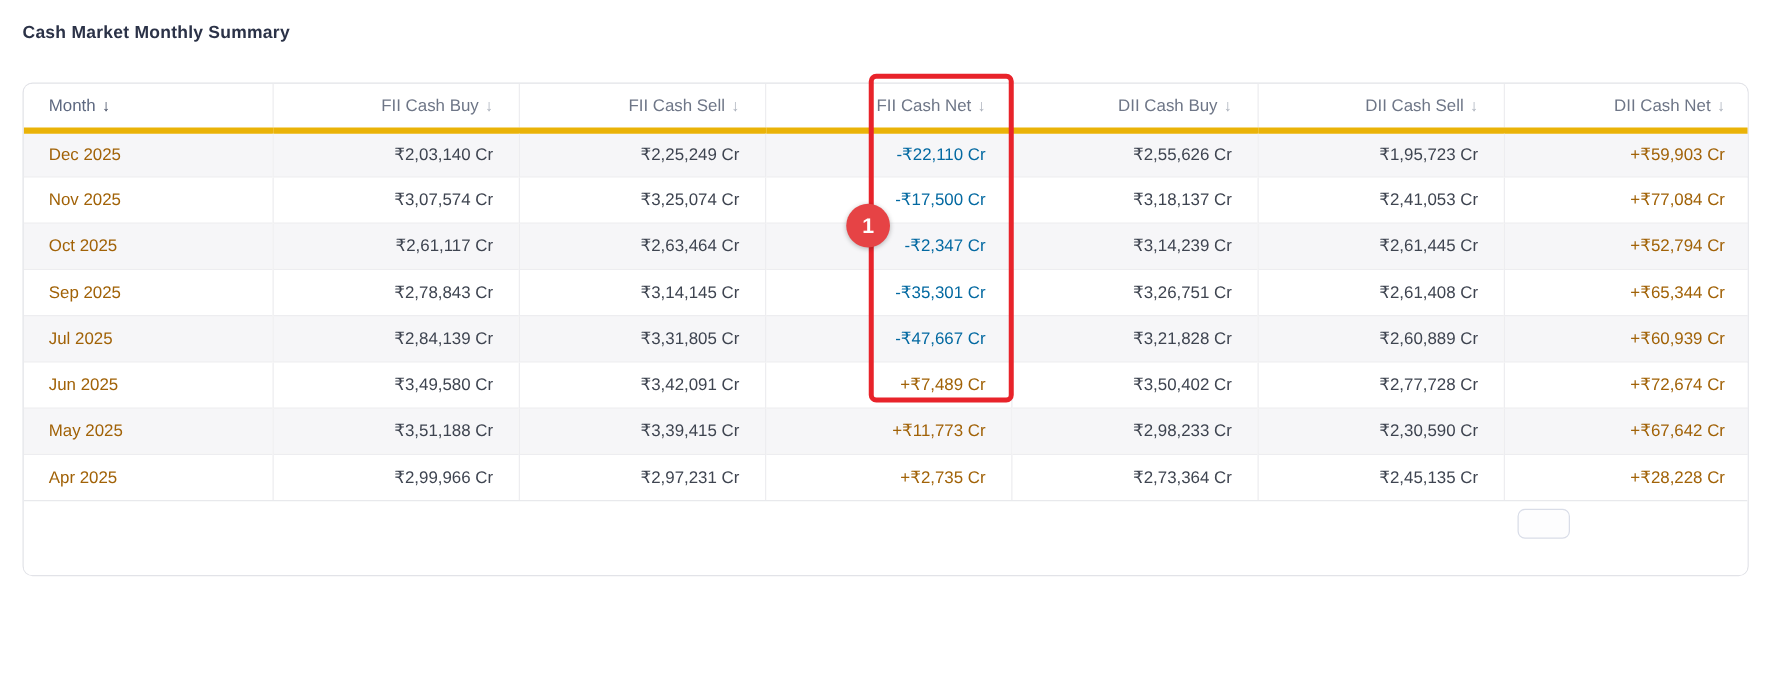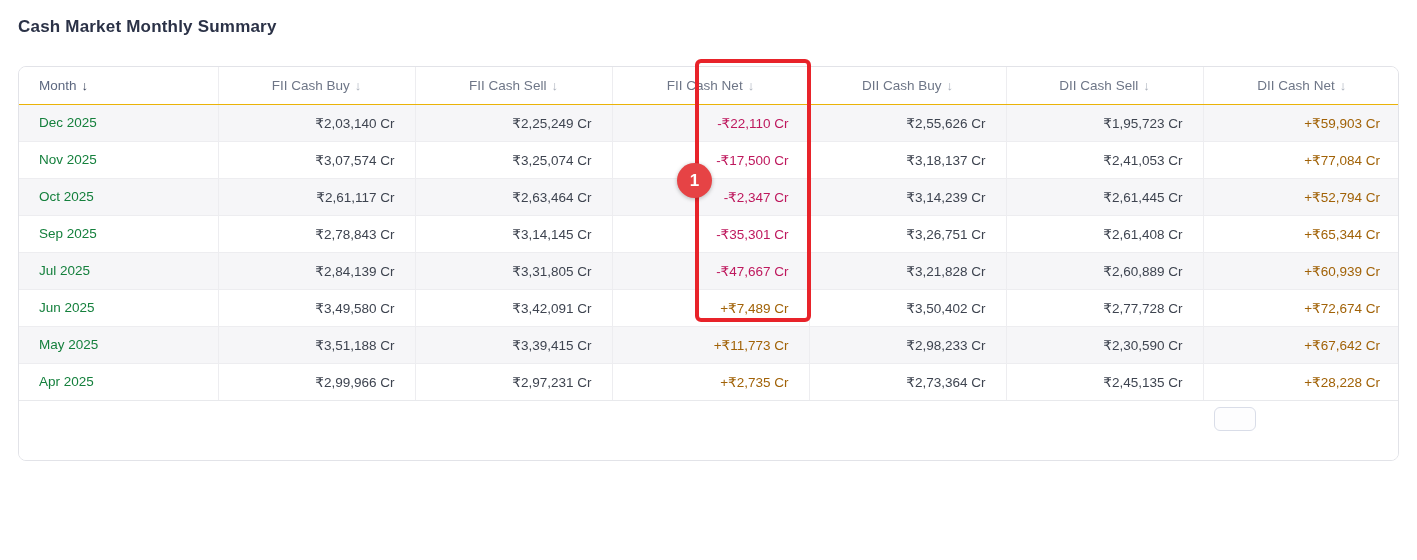--- a/index.html
+++ b/index.html
@@ -3,47 +3,47 @@
 <meta charset="utf-8">
 <style>
   * { margin:0; padding:0; box-sizing:border-box; }
   html,body { width:1417px; height:560px; }
   body {
     position:relative; overflow:hidden; background:#ffffff;
     font-family:"Liberation Sans","DejaVu Sans",sans-serif;
   }
   .page-title {
     position:absolute; left:18px; top:17px;
-    font-size:17px; font-weight:700; color:#2b3247; letter-spacing:.2px;
+    font-size:14px; font-weight:700; color:#2b3247; letter-spacing:.2px;
   }
   .table-wrap {
     position:absolute; left:18px; top:66px; width:1381px;
     border:1px solid #e2e3e8; border-radius:8px; background:#fff; overflow:hidden;
   }
   table { width:100%; border-collapse:collapse; table-layout:fixed; }
   col.c0 { width:199px; }
   col.cn { width:197px; }
   th, td {
     height:37px; padding:0 20px; font-size:13.5px;
     text-align:right; white-space:nowrap; overflow:hidden;
   }
   th {
     background:#fff; font-weight:500; color:#6e7687;
-    border-bottom:1px solid #eab308;
+    border-bottom:5px solid #eab308;
   }
   th .arrow { color:#a9afba; font-size:13px; margin-left:5px; font-weight:400; }
   th.month-h { text-align:left; color:#5d6880; }
   th.month-h .arrow { color:#313b54; font-weight:700; }
   td { color:#3e4450; border-top:1px solid #ededf0; border-left:1px solid #ededf0; }
-  th + th { border-left:1px solid #ededf0;text-align:center; }
-  td.month { text-align:left; color:#15803d; }
+  th + th { border-left:1px solid #ededf0; }
+  td.month { text-align:left; color:#a16207; }
   td:first-child, th:first-child { border-left:none; }
   tbody tr:nth-child(odd) td { background:#f6f6f8; }
   tbody tr:nth-child(even) td { background:#ffffff; }
-  td.neg { color:#be185d; }
+  td.neg { color:#0369a1; }
   td.pos { color:#a16207; }
   .table-footer { height:60px; background:#fff; border-top:1px solid #e8e9ec; position:relative; }
   .mini-btn {
     position:absolute; left:1195px; top:6px; width:42px; height:24px;
     border:1px solid #d9dde8; border-radius:6px; background:#fdfdfe;
   }
   
   .hl-box {
     position:absolute; left:695px; top:59px; width:116px; height:263px;
     border:4px solid #e8232a; border-radius:6px; pointer-events:none;

